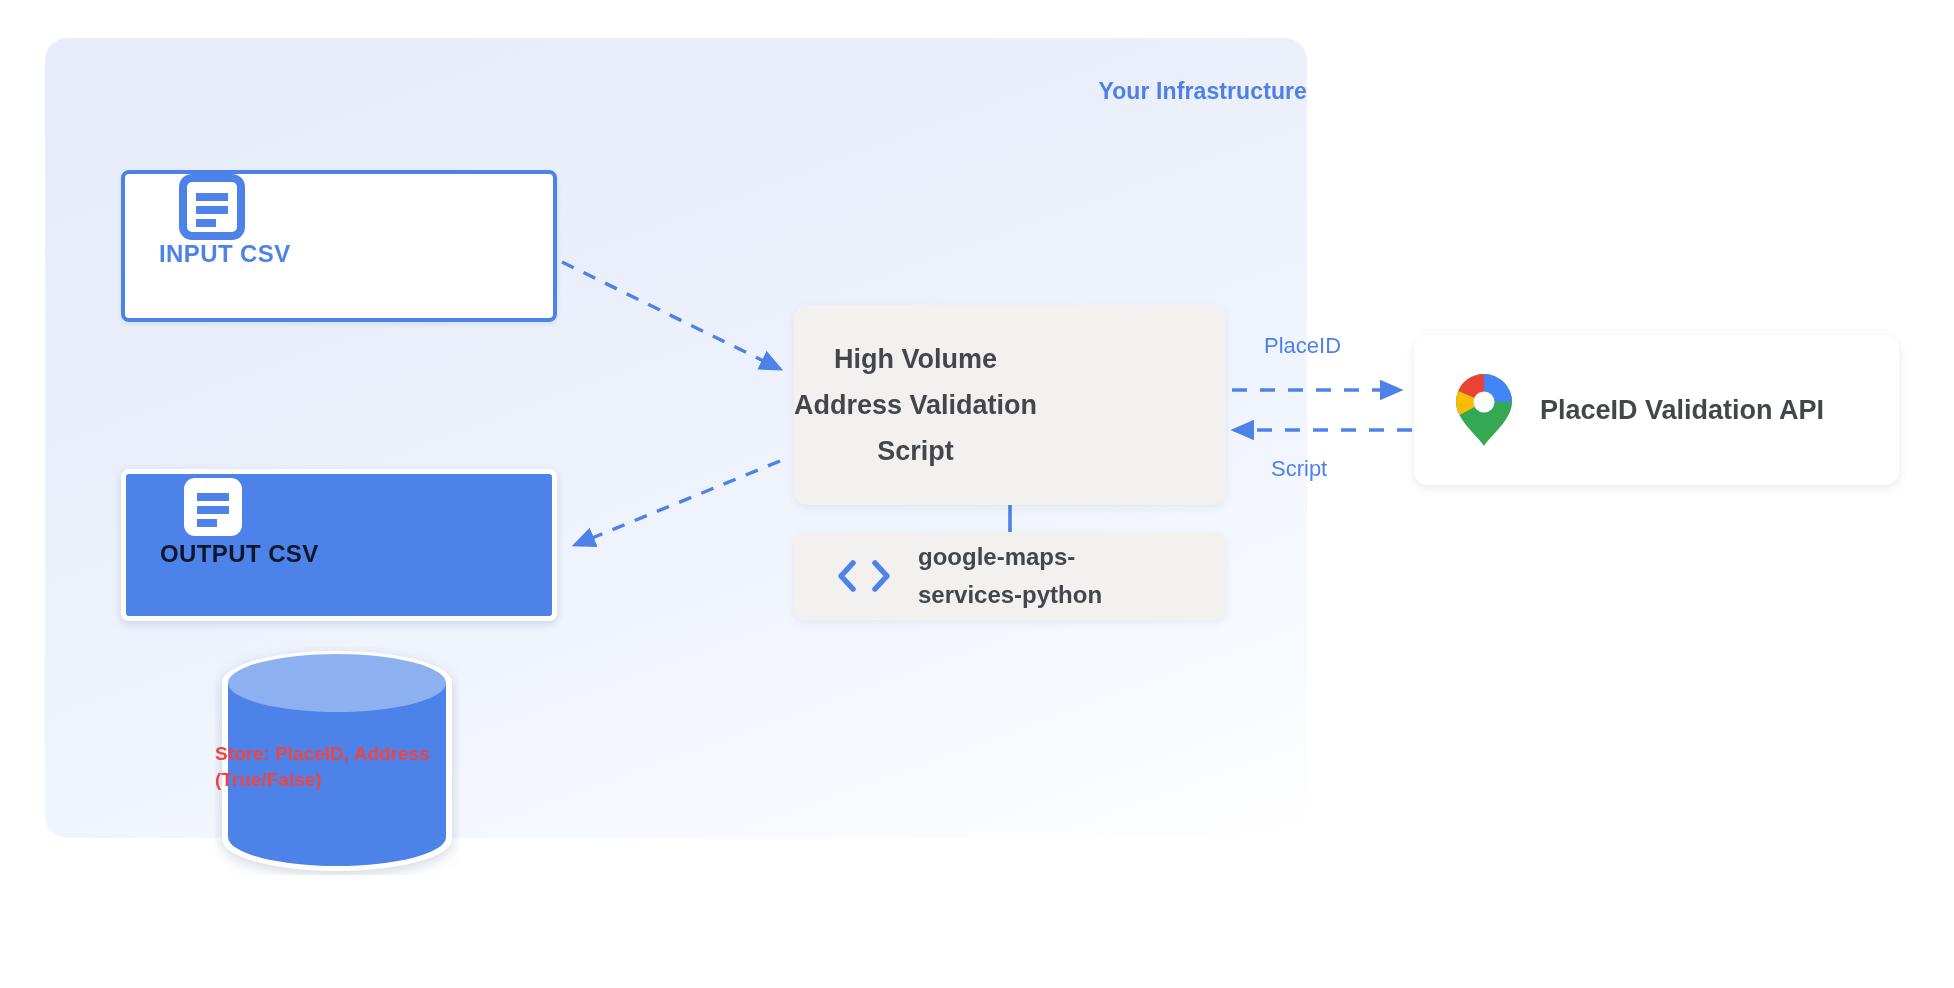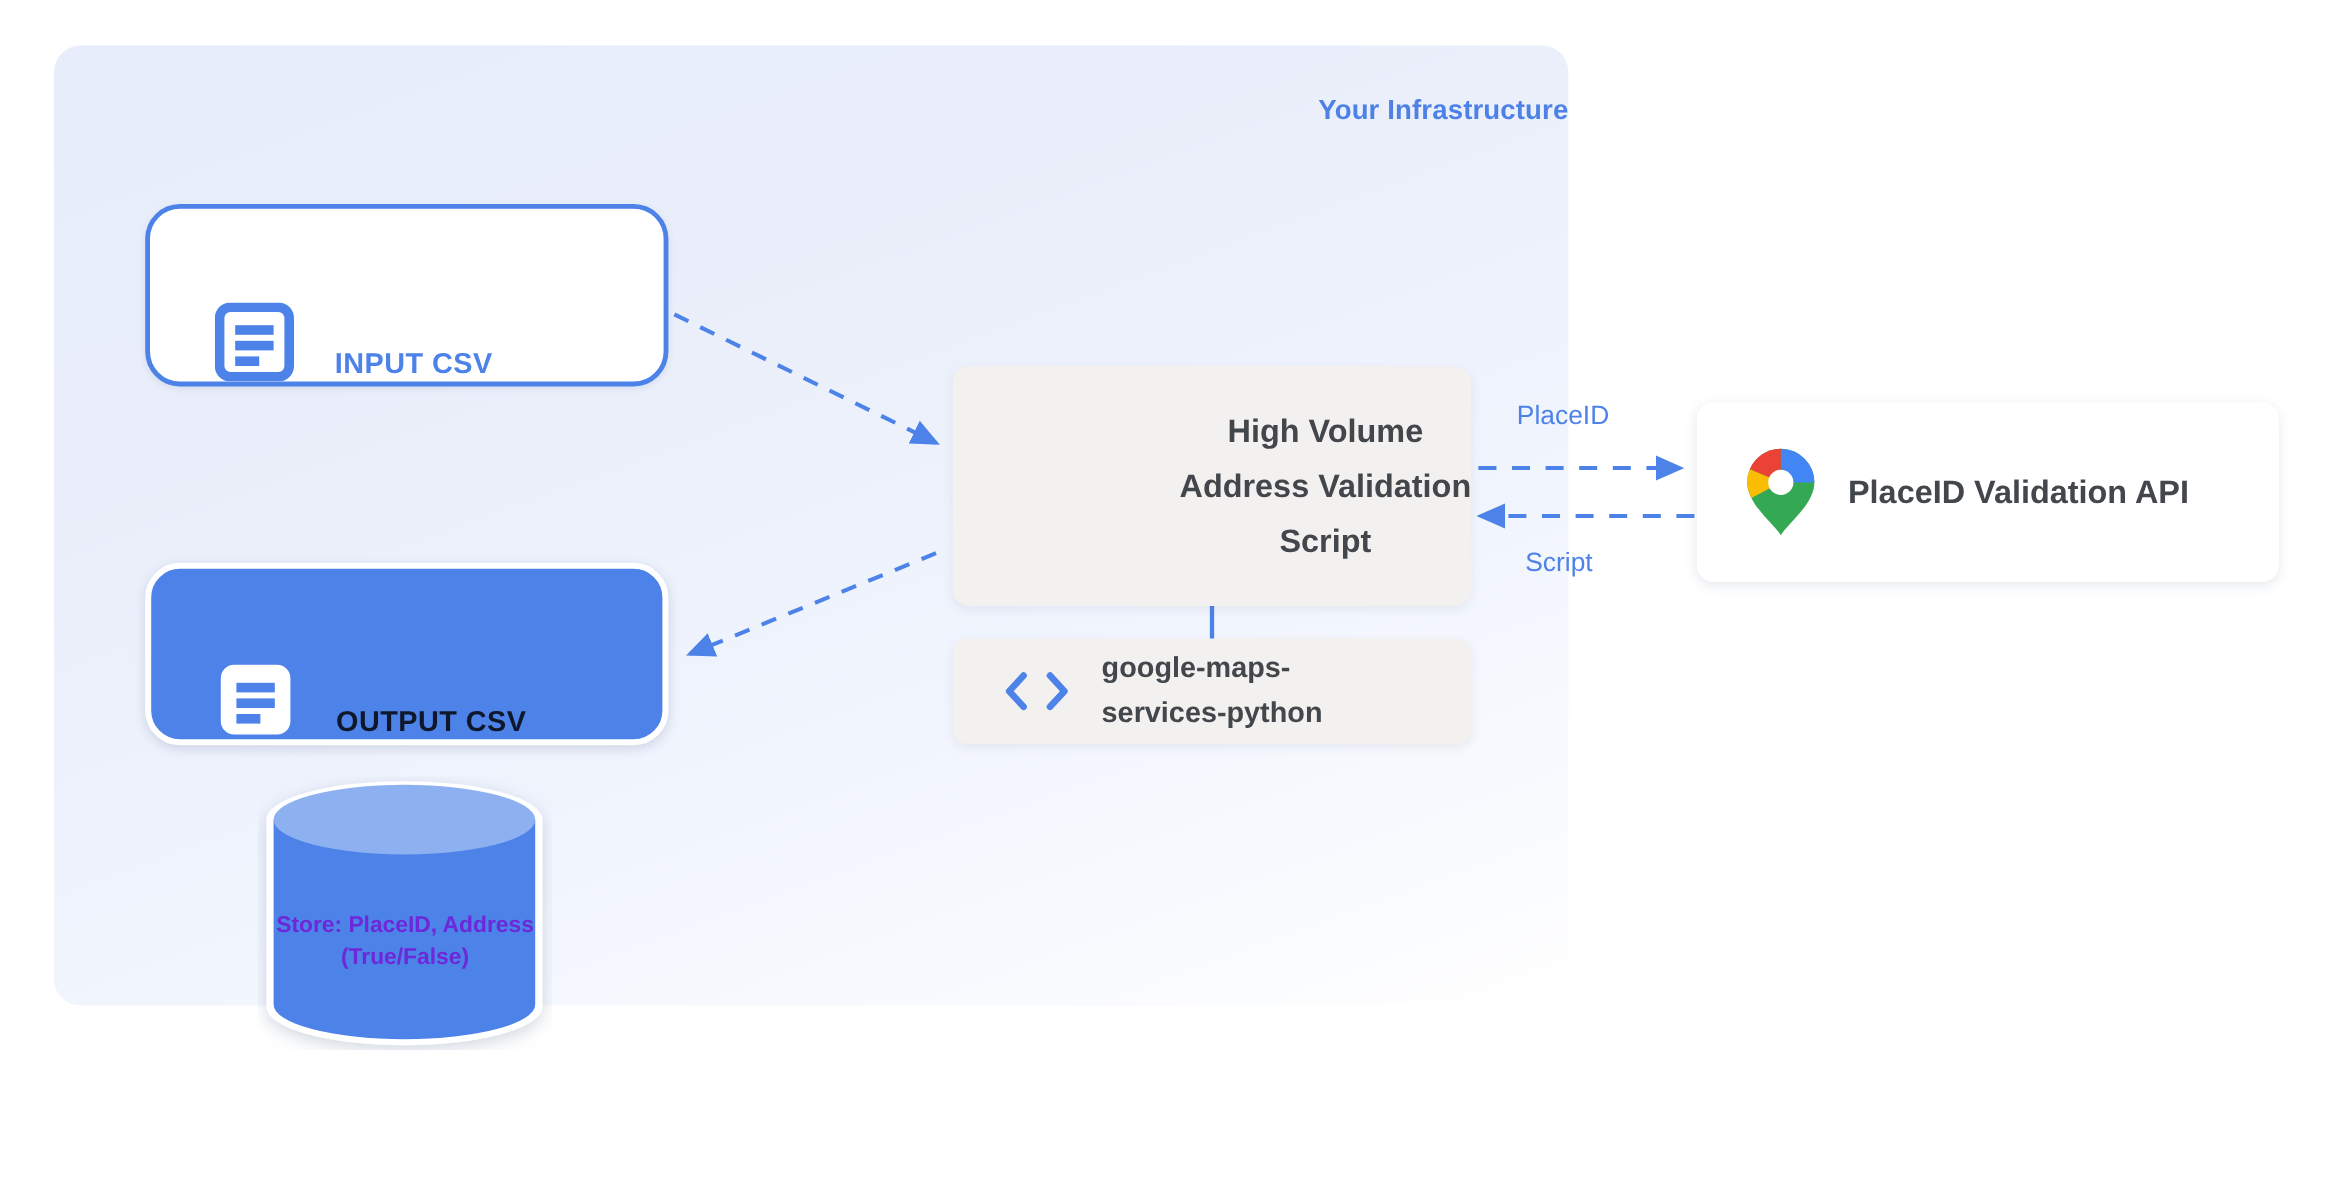--- a/index.html
+++ b/index.html
@@ -47,23 +47,24 @@
     left: 0; top: 0;
     width: 1954px;
     height: 988px;
     pointer-events: none;
   }
 
   
   .csv-box {
     position: absolute;
     display: flex;
-    align-items: flex-end;
-    border-radius: 29px;
+    align-items: flex-start;
+    border-radius: 8px;
     box-sizing: border-box;
+    flex-direction: column;
   }
   #input-csv-box {
     left: 121px;
     top: 170px;
     width: 436px;
     height: 152px;
     background: #ffffff;
     border: 4px solid #4d82e8;
     box-shadow: 0 2px 5px rgba(60,80,130,.10);
   }
@@ -95,43 +96,43 @@
   #datastore {
     position: absolute;
     left: 215px;
     top: 647px;
     width: 245px;
     height: 228px;
   }
   #datastore-text {
     position: absolute;
     left: 0;
-    top: 112px;
+    top: 94px;
     width: 245px;
-    text-align: center;
-    color: #6d28d9;
+    text-align: left;
+    color: #ef4444;
     font-size: 19px;
     font-weight: bold;
     line-height: 26px;
     z-index: 3;
     pointer-events: none;
   }
 
   
   #script-box {
     position: absolute;
     left: 794px;
     top: 305px;
     width: 432px;
     height: 200px;
     background: #f2f1ef;
     border-radius: 14px;
     display: flex;
     align-items: center;
-    justify-content: flex-end;
+    justify-content: flex-start;
     box-shadow: 0 3px 8px rgba(70,80,100,.08);
   }
   #script-label {
     text-align: center;
     font-size: 27px;
     font-weight: bold;
     color: #43474b;
     line-height: 46px;
     white-space: pre-line;
   }

